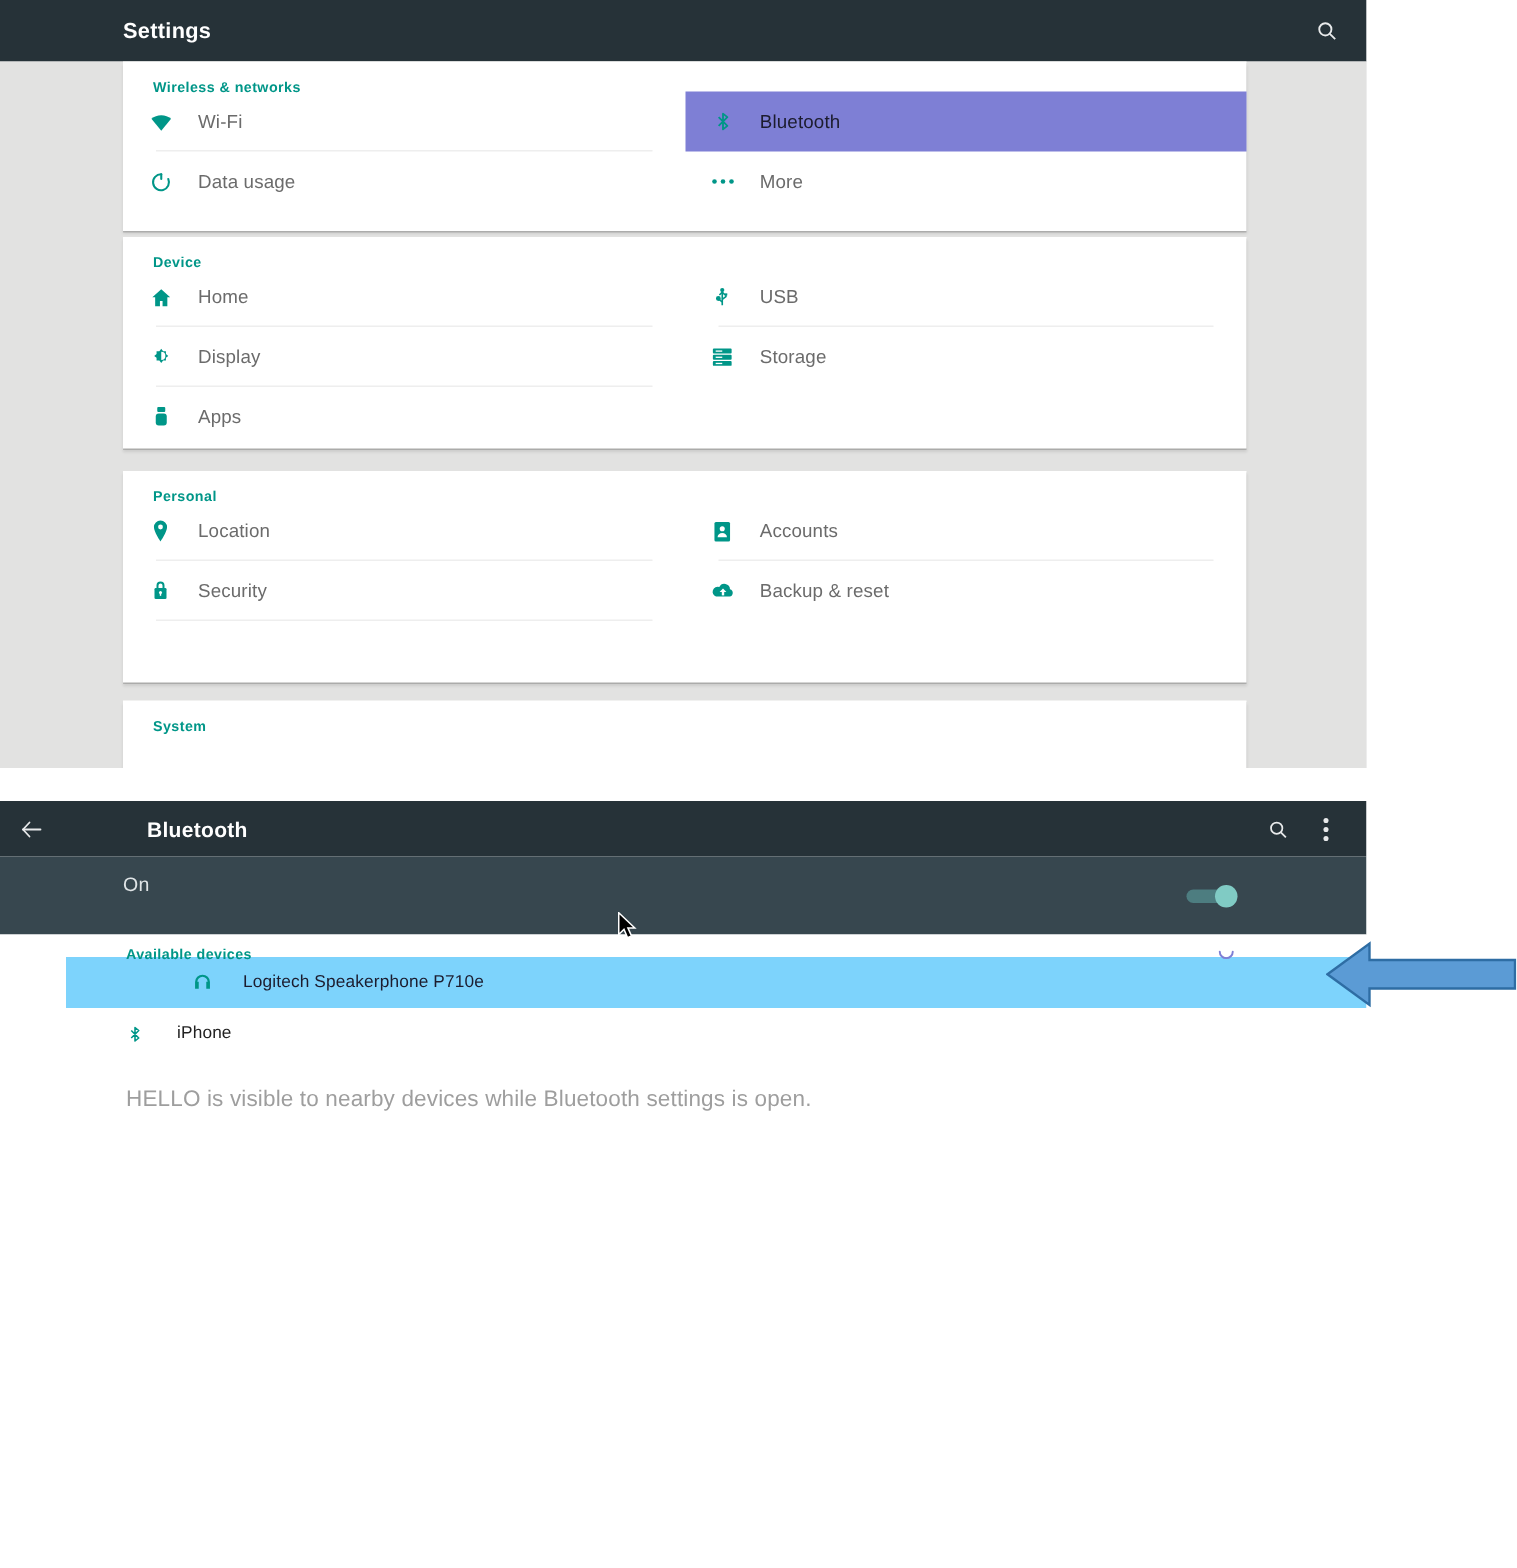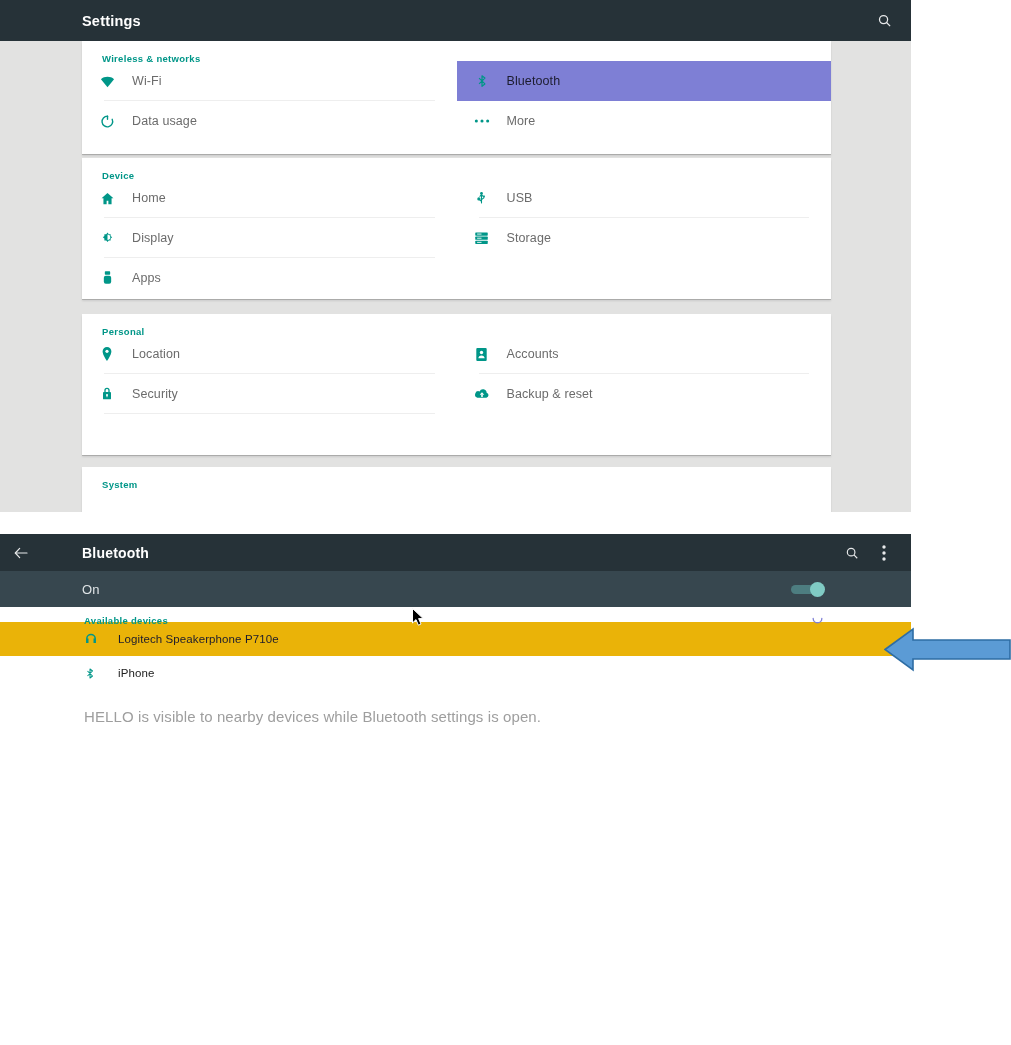--- a/index.html
+++ b/index.html
@@ -14,20 +14,21 @@
 
   
   #settings-window{
     position:absolute;left:0;top:0;width:911px;height:512px;
     background:#e2e2e1;overflow:hidden;
   }
   .toolbar{
     height:41px;background:#263238;color:#ffffff;
     display:flex;align-items:center;
     position:relative;
+    gap:16px;
   }
   .toolbar .tb-title{
     font-size:14.5px;font-weight:700;letter-spacing:.2px;color:#fff;
   }
   #settings-window .tb-title{margin-left:82px;}
   .tb-actions{margin-left:auto;display:flex;align-items:center;gap:6px;padding-right:14px;}
   .tb-icon{width:26px;height:26px;display:flex;align-items:center;justify-content:center;cursor:pointer;}
   .tb-icon svg{display:block;}
 
   .settings-body{
@@ -71,21 +72,21 @@
     background:#ffffff;overflow:hidden;
   }
   #bluetooth-window .toolbar{height:37px;}
   #bluetooth-window .tb-back{
     width:42px;display:flex;align-items:center;justify-content:center;
     cursor:pointer;
   }
   #bluetooth-window .tb-title{margin-left:40px;font-size:14px;}
   .bt-switchbar{
     height:36px;background:#37474f;display:flex;align-items:center;
-    padding:0 0 0 82px;position:relative;
+    padding:0 0 16px 82px;position:relative;
   }
   .bt-switchbar .bt-state{
     font-size:13px;color:#dfe4e6;letter-spacing:.2px;
   }
   .toggle{
     position:absolute;right:86px;top:50%;transform:translateY(-50%);
     width:34px;height:14px;cursor:pointer;
   }
   .toggle .track{
     position:absolute;left:0;top:3px;width:30px;height:9px;border-radius:5px;
@@ -104,21 +105,21 @@
     position:absolute;right:86px;top:6px;width:14px;height:14px;color:#7e7fd5;
   }
   .btrow{
     height:34px;display:flex;align-items:center;padding-left:84px;
     cursor:pointer;
   }
   .btrow .ic{
     width:34px;flex:0 0 34px;display:flex;align-items:center;color:#009688;
   }
   .btrow .nm{font-size:11.5px;color:#212121;letter-spacing:.1px;}
-  .btrow.sel{background:#eab308;}
+  .btrow.sel{background:#7dd3fc;margin-left:44px;}
   .btrow.sel .nm{color:#1c1c2e;}
   .bt-note{
     font-size:15px;color:#9e9e9e;padding:18px 0 0 84px;letter-spacing:.1px;
   }
 
   
   #mouse-cursor{position:absolute;left:412px;top:608px;width:14px;height:20px;pointer-events:none;}
   #callout-arrow{position:absolute;left:884px;top:626px;width:127px;height:47px;}
 </style>
 </head>

